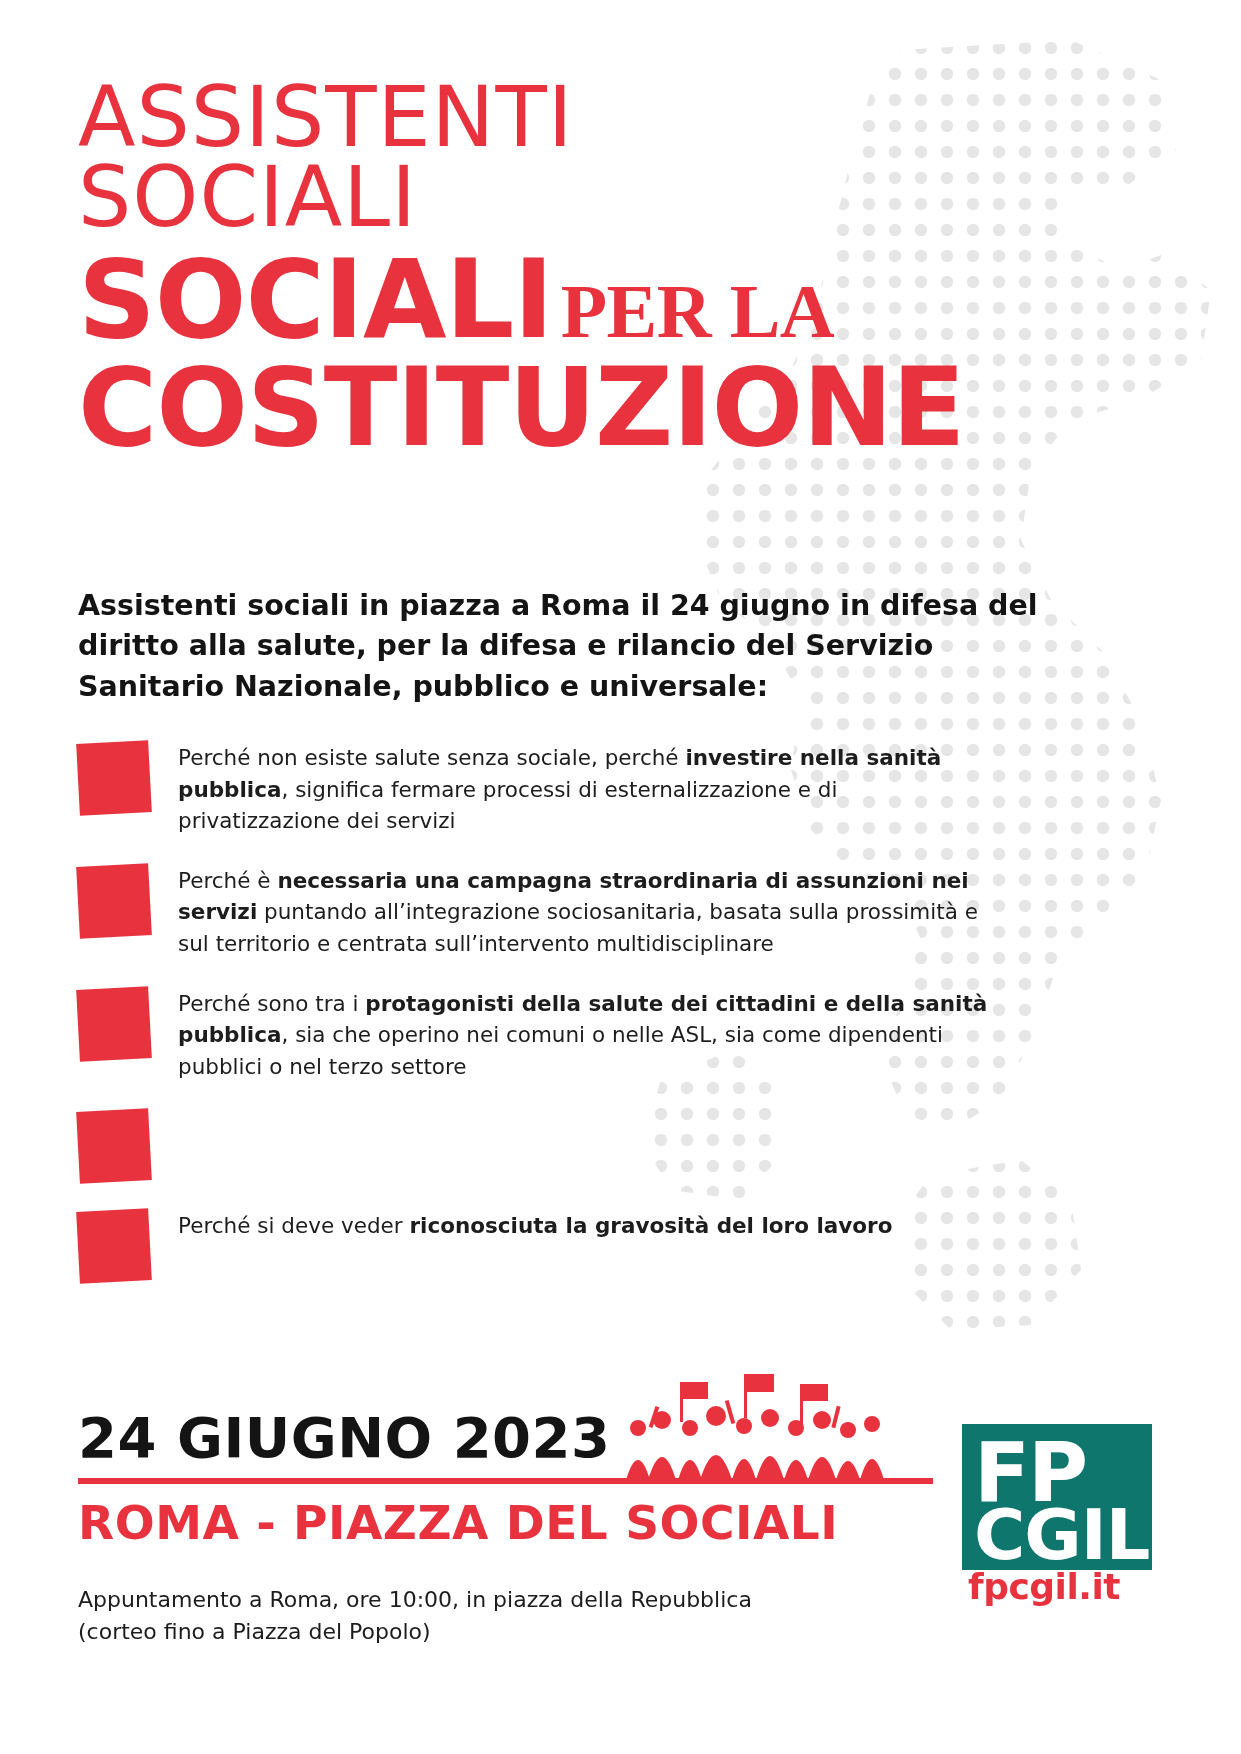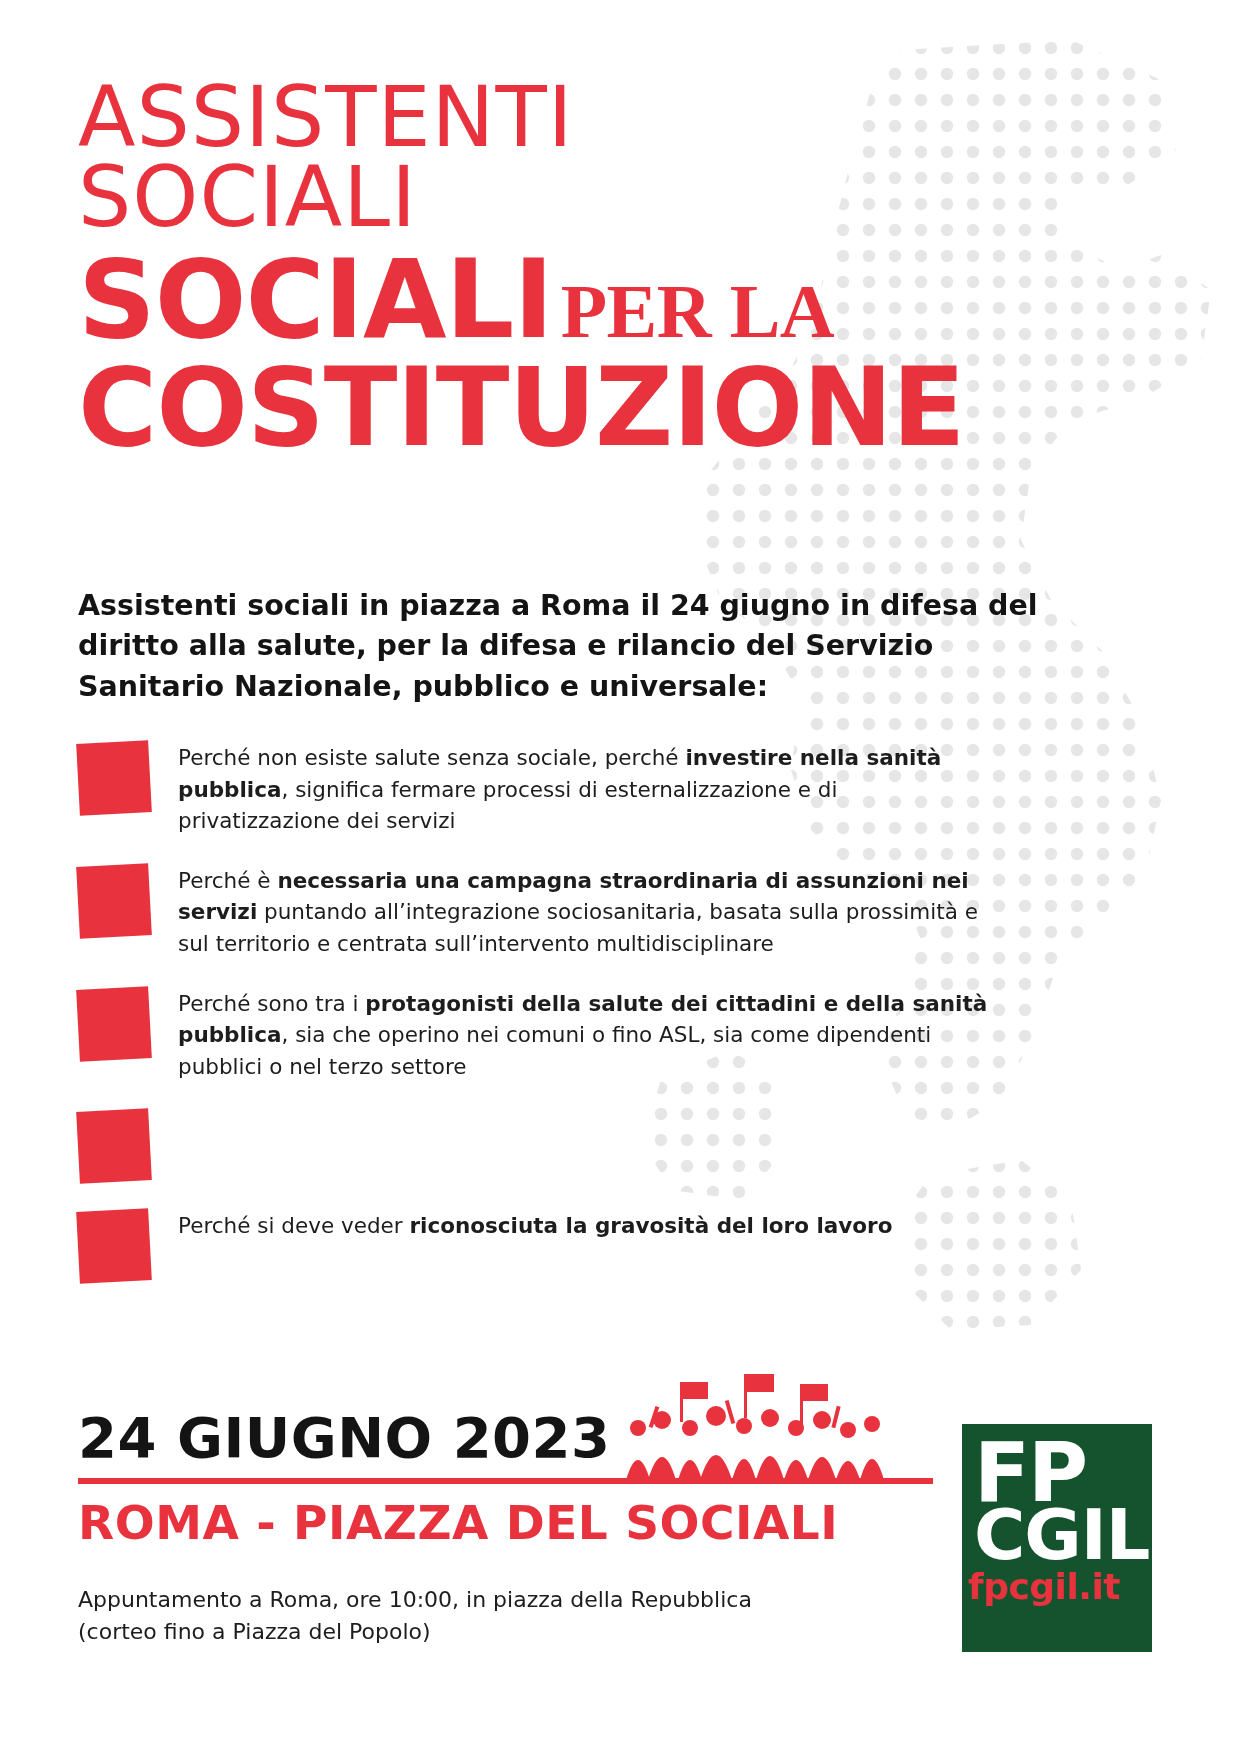--- a/index.html
+++ b/index.html
@@ -170,22 +170,22 @@
     height: 120px;
     z-index: 3;
   }
 
   
   .logo {
     position: absolute;
     top: 1424px;
     left: 962px;
     width: 190px;
-    height: 228px;
-    background: #14532d;
+    height: 146px;
+    background: #0f766e;
     z-index: 4;
     color: #ffffff;
   }
   .logo-fp {
     position: absolute;
     top: 8px;
     left: 12px;
     font-weight: 800;
     font-size: 82px;
     letter-spacing: -2px;
@@ -254,21 +254,21 @@
     <div class="bullet">
       <div class="bullet-mark"></div>
       <div class="bullet-text"><span>Perché non esiste salute senza sociale, perché </span><b>investire nella sanità pubblica</b><span>, significa fermare processi di esternalizzazione e di privatizzazione dei servizi</span></div>
     </div>
     <div class="bullet">
       <div class="bullet-mark"></div>
       <div class="bullet-text"><span>Perché è </span><b>necessaria una campagna straordinaria di assunzioni nei servizi</b><span> puntando all’integrazione sociosanitaria, basata sulla prossimità e sul territorio e centrata sull’intervento multidisciplinare</span></div>
     </div>
     <div class="bullet">
       <div class="bullet-mark"></div>
-      <div class="bullet-text"><span>Perché sono tra i </span><b>protagonisti della salute dei cittadini e della sanità pubblica</b><span>, sia che operino nei comuni o fino ASL, sia come dipendenti pubblici o nel terzo settore</span></div>
+      <div class="bullet-text"><span>Perché sono tra i </span><b>protagonisti della salute dei cittadini e della sanità pubblica</b><span>, sia che operino nei comuni o nelle ASL, sia come dipendenti pubblici o nel terzo settore</span></div>
     </div>
     <div class="bullet">
       <div class="bullet-mark"></div>
     </div>
     <div class="bullet">
       <div class="bullet-mark"></div>
       <div class="bullet-text"><span>Perché si deve veder </span><b>riconosciuta la gravosità del loro lavoro</b></div>
     </div>
   </div>
 

